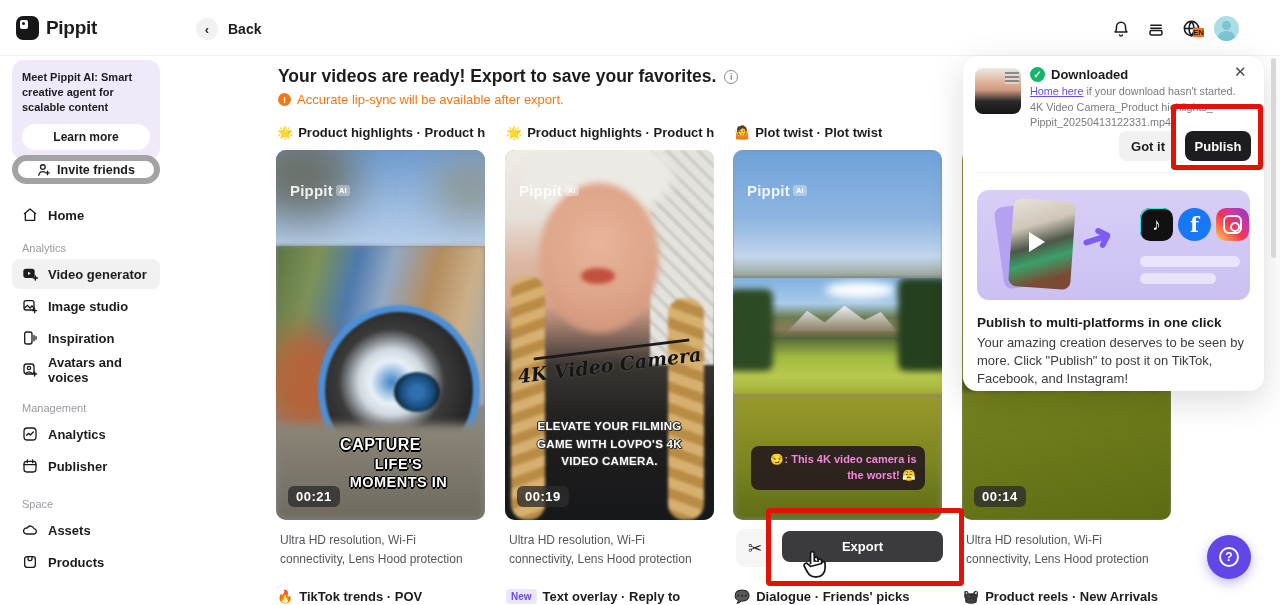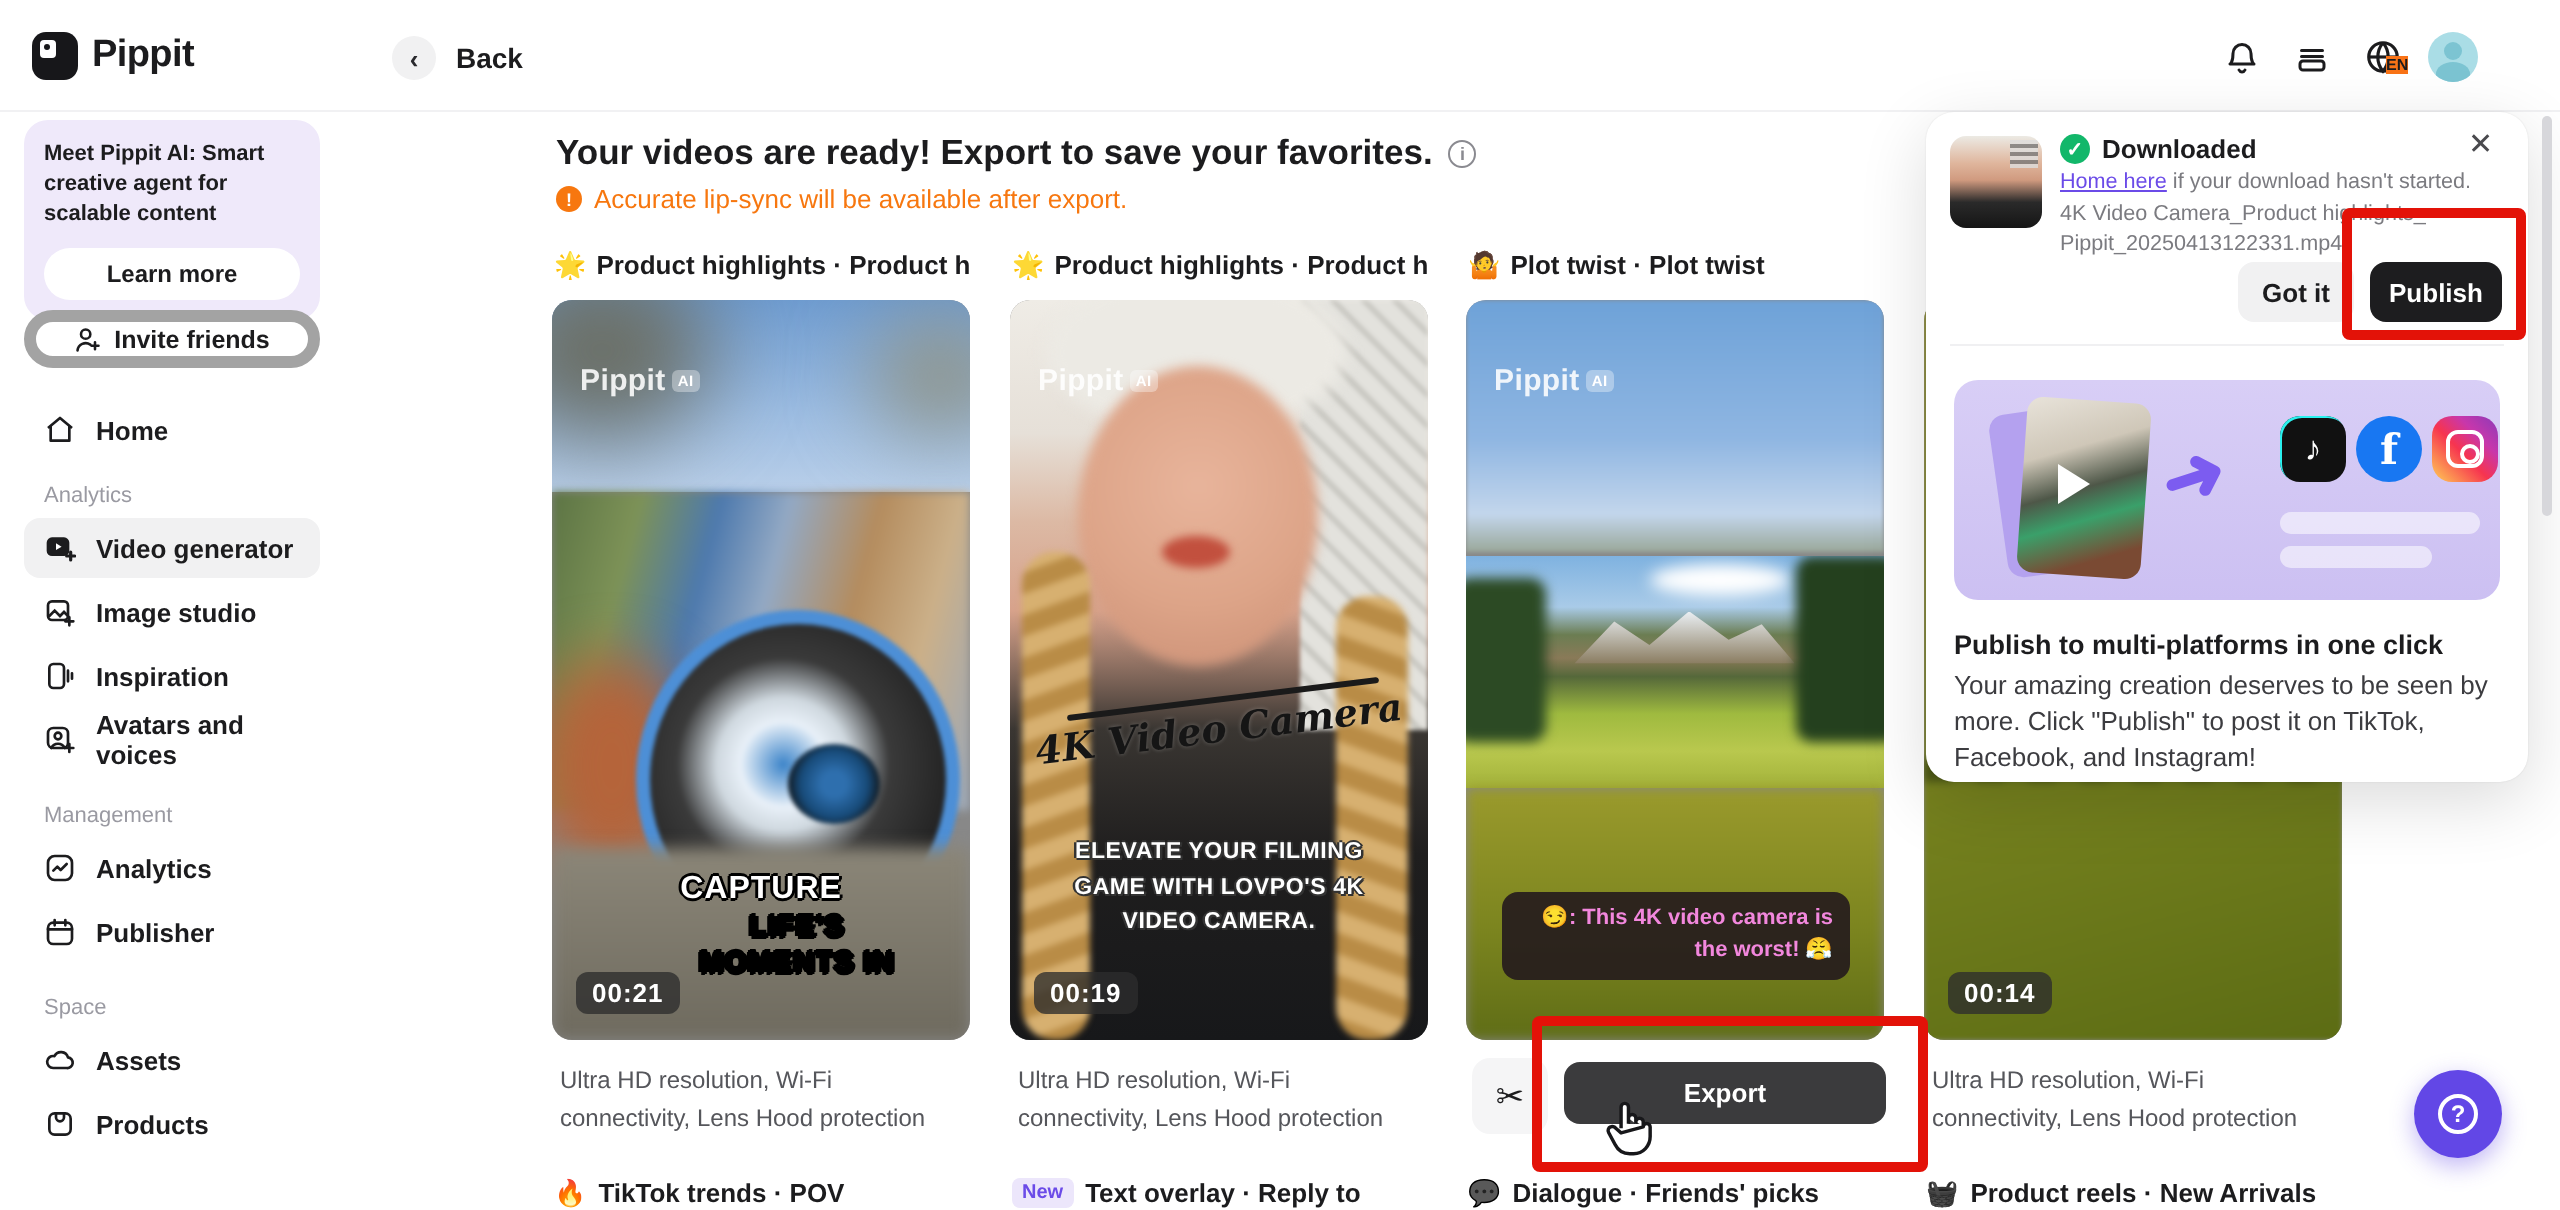--- a/index.html
+++ b/index.html
@@ -87,21 +87,21 @@
     border:7px solid #4d8fd6; background:radial-gradient(circle at 45% 45%, #3c84c9 0%, #e8f0f8 18%, #cfd8df 28%, #3a3a3a 45%, #242424 70%, #555 100%);
     filter:blur(1px); }
   .t1-lens { position:absolute; left:118px; top:60%; width:46px; height:40px; border-radius:50%;
     background:radial-gradient(circle,#2e6fae 20%,#174a78 55%,#111 80%); filter:blur(1px); }
   .t1-bottom { position:absolute; left:0; right:0; bottom:0; height:26%;
     background:linear-gradient(180deg,#8b8678,#6e6a5e); filter:blur(4px); }
   .t1-cap { position:absolute; left:0; right:0; top:77%; text-align:center; font-weight:800;
     line-height:1.25; letter-spacing:.5px; }
   .t1-cap .g { color:#ffffff; font-size:16px;
     text-shadow:-1.5px 0 #000, 1.5px 0 #000, 0 -1.5px #000, 0 1.5px #000, -1px -1px #000, 1px 1px #000; }
-  .t1-cap .w { color:#000000; font-size:14.5px;
+  .t1-cap .w { color:#ffffff; font-size:14.5px;
     text-shadow:-1.5px 0 #000, 1.5px 0 #000, 0 -1.5px #000, 0 1.5px #000, -1px -1px #000, 1px 1px #000;margin-left:36px; }
 
   
   .t2-base { position:absolute; inset:0; background:
     linear-gradient(180deg,#efece6 0%,#e6e0d8 18%,#dcb9a4 30%,#d7a28b 42%,#3a3632 58%,#1f1e1e 75%,#17181a 100%); }
   .t2-lattice { position:absolute; right:0; top:0; width:64px; height:58%;
     background:repeating-linear-gradient(45deg,#e3e2dd 0 8px,#c9c8c2 8px 11px),
     repeating-linear-gradient(-45deg,transparent 0 8px,rgba(160,160,155,.5) 8px 11px); filter:blur(1px); }
   .t2-face { position:absolute; left:34px; top:9%; width:120px; height:150px; border-radius:50%;
     background:radial-gradient(circle at 50% 40%, #e8b49b 0%, #dda488 55%, #c98e74 100%); filter:blur(3px); }

